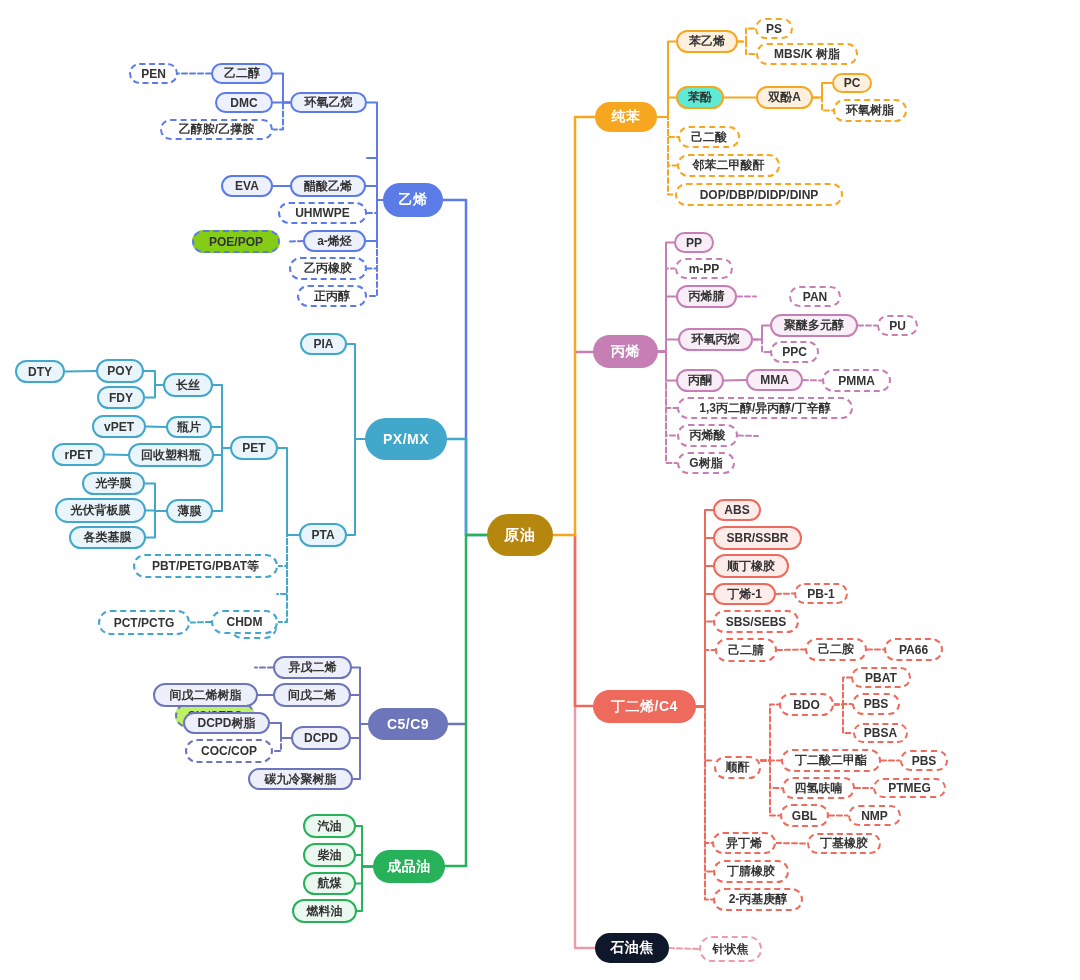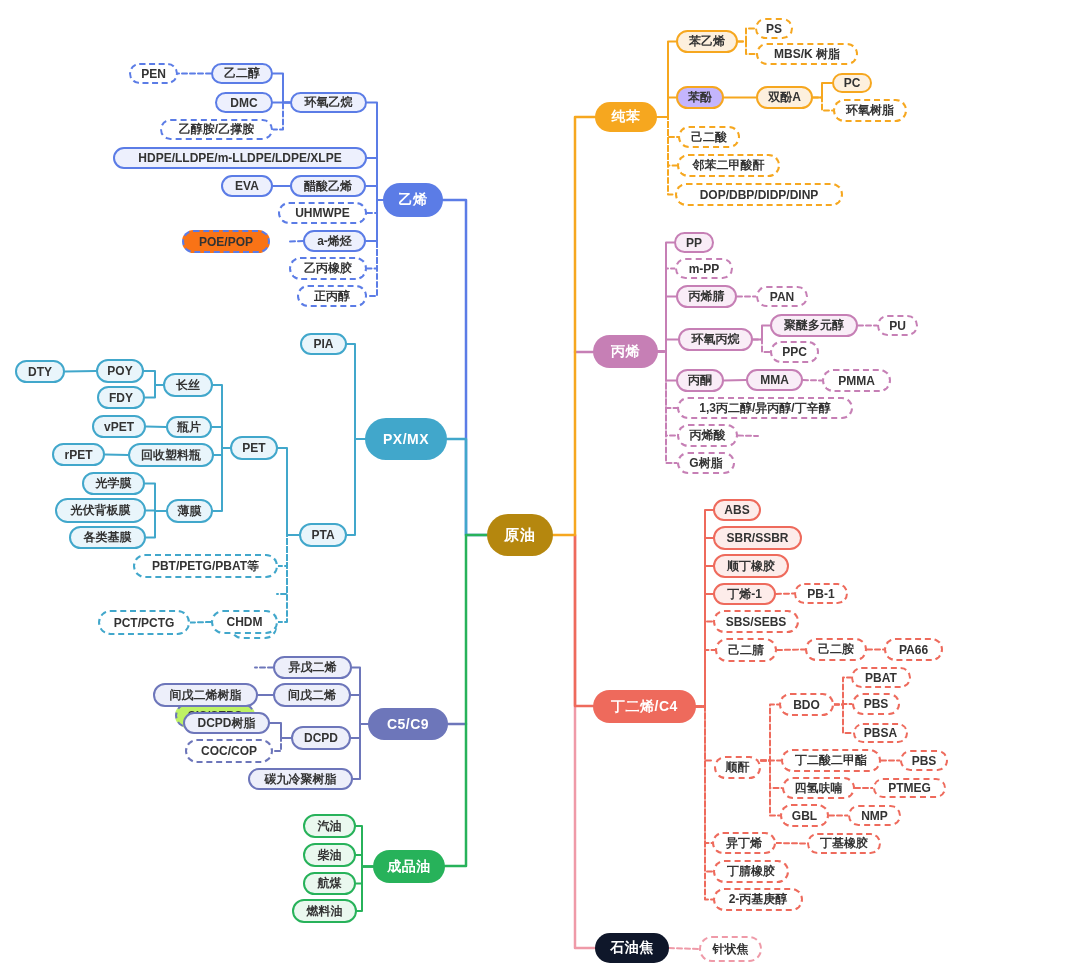--- a/index.html
+++ b/index.html
@@ -121,26 +121,25 @@
       <path d="M696,706.5 L705,706.5 L705,871.5 L713,871.5" fill="none" stroke="#ee6a5c" stroke-width="2" stroke-linejoin="round" stroke-linecap="round" stroke-dasharray="5 3"></path>
       <path d="M696,706.5 L705,706.5 L705,899.5 L713,899.5" fill="none" stroke="#ee6a5c" stroke-width="2" stroke-linejoin="round" stroke-linecap="round" stroke-dasharray="5 3"></path>
       <path d="M669,948 L699,949" fill="none" stroke="#ef9aa8" stroke-width="2" stroke-linejoin="round" stroke-linecap="round" stroke-dasharray="5 3"></path>
     </svg>
 <div class="node hub" style="left: 383px; top: 183px; width: 60px; height: 34px; border-radius: 19px; background: rgb(91, 124, 230);">乙烯</div>
     <div class="node solid" style="left: 290px; top: 92px; width: 77px; height: 21px; border-radius: 12.5px; border-color: rgb(91, 124, 230); background: rgb(237, 240, 253);">环氧乙烷</div>
     <div class="node solid" style="left: 211px; top: 63px; width: 62px; height: 21px; border-radius: 12.5px; border-color: rgb(91, 124, 230); background: rgb(237, 240, 253);">乙二醇</div>
     <div class="node dashed" style="left: 129px; top: 63px; width: 49px; height: 21px; border-radius: 12.5px; border-color: rgb(91, 124, 230); background: rgb(255, 255, 255);">PEN</div>
     <div class="node solid" style="left: 215px; top: 92px; width: 58px; height: 21px; border-radius: 12.5px; border-color: rgb(91, 124, 230); background: rgb(237, 240, 253);">DMC</div>
     <div class="node dashed" style="left: 160px; top: 119px; width: 113px; height: 21px; border-radius: 12.5px; border-color: rgb(91, 124, 230); background: rgb(255, 255, 255);">乙醇胺/乙撑胺</div>
-    <div class="node solid" style="left: 113px; top: 147px; width: 254px; height: 22px; border-radius: 13px; border-color: rgb(91, 124, 230); background: rgb(237, 240, 253);">HDPE/LLDPE/m-LLDPE/LDPE/XLPE</div>
     <div class="node solid" style="left: 290px; top: 175px; width: 76px; height: 22px; border-radius: 13px; border-color: rgb(91, 124, 230); background: rgb(237, 240, 253);">醋酸乙烯</div>
     <div class="node solid" style="left: 221px; top: 175px; width: 52px; height: 22px; border-radius: 13px; border-color: rgb(91, 124, 230); background: rgb(237, 240, 253);">EVA</div>
     <div class="node dashed" style="left: 278px; top: 202px; width: 89px; height: 22px; border-radius: 13px; border-color: rgb(91, 124, 230); background: rgb(255, 255, 255);">UHMWPE</div>
     <div class="node solid" style="left: 303px; top: 230px; width: 63px; height: 22px; border-radius: 13px; border-color: rgb(91, 124, 230); background: rgb(237, 240, 253);">a-烯烃</div>
-    <div class="node dashed" style="left: 182px; top: 230px; width: 88px; height: 23px; border-radius: 13.5px; border-color: rgb(91, 124, 230); background: #f97316;">POE/POP</div>
+    <div class="node dashed" style="left: 192px; top: 230px; width: 88px; height: 23px; border-radius: 13.5px; border-color: rgb(91, 124, 230); background: #84cc16;">POE/POP</div>
     <div class="node dashed" style="left: 289px; top: 257px; width: 78px; height: 23px; border-radius: 13.5px; border-color: rgb(91, 124, 230); background: rgb(255, 255, 255);">乙丙橡胶</div>
     <div class="node dashed" style="left: 297px; top: 285px; width: 70px; height: 22px; border-radius: 13px; border-color: rgb(91, 124, 230); background: rgb(255, 255, 255);">正丙醇</div>
     <div class="node hub" style="left: 365px; top: 418px; width: 82px; height: 42px; border-radius: 23px; background: rgb(65, 167, 203);">PX/MX</div>
     <div class="node solid" style="left: 300px; top: 333px; width: 47px; height: 22px; border-radius: 13px; border-color: rgb(65, 167, 203); background: rgb(233, 245, 251);">PIA</div>
     <div class="node solid" style="left: 299px; top: 523px; width: 48px; height: 24px; border-radius: 14px; border-color: rgb(65, 167, 203); background: rgb(233, 245, 251);">PTA</div>
     <div class="node solid" style="left: 230px; top: 436px; width: 48px; height: 24px; border-radius: 14px; border-color: rgb(65, 167, 203); background: rgb(233, 245, 251);">PET</div>
     <div class="node solid" style="left: 163px; top: 373px; width: 50px; height: 24px; border-radius: 14px; border-color: rgb(65, 167, 203); background: rgb(233, 245, 251);">长丝</div>
     <div class="node solid" style="left: 96px; top: 359px; width: 48px; height: 24px; border-radius: 14px; border-color: rgb(65, 167, 203); background: rgb(233, 245, 251);">POY</div>
     <div class="node solid" style="left: 15px; top: 360px; width: 50px; height: 23px; border-radius: 13.5px; border-color: rgb(65, 167, 203); background: rgb(233, 245, 251);">DTY</div>
     <div class="node solid" style="left: 97px; top: 386px; width: 48px; height: 23px; border-radius: 13.5px; border-color: rgb(65, 167, 203); background: rgb(233, 245, 251);">FDY</div>
@@ -167,32 +166,32 @@
     <div class="node solid" style="left: 248px; top: 768px; width: 105px; height: 22px; border-radius: 13px; border-color: rgb(109, 118, 186); background: rgb(237, 239, 250);">碳九冷聚树脂</div>
     <div class="node hub" style="left: 373px; top: 850px; width: 72px; height: 33px; border-radius: 18.5px; background: rgb(39, 178, 90);">成品油</div>
     <div class="node solid" style="left: 303px; top: 814px; width: 53px; height: 24px; border-radius: 14px; border-color: rgb(39, 178, 90); background: rgb(234, 248, 239);">汽油</div>
     <div class="node solid" style="left: 303px; top: 843px; width: 53px; height: 24px; border-radius: 14px; border-color: rgb(39, 178, 90); background: rgb(234, 248, 239);">柴油</div>
     <div class="node solid" style="left: 303px; top: 872px; width: 53px; height: 23px; border-radius: 13.5px; border-color: rgb(39, 178, 90); background: rgb(234, 248, 239);">航煤</div>
     <div class="node solid" style="left: 292px; top: 899px; width: 65px; height: 24px; border-radius: 14px; border-color: rgb(39, 178, 90); background: rgb(234, 248, 239);">燃料油</div>
     <div class="node hub" style="left: 595px; top: 102px; width: 62px; height: 30px; border-radius: 17px; background: rgb(246, 167, 31);">纯苯</div>
     <div class="node solid" style="left: 676px; top: 30px; width: 62px; height: 23px; border-radius: 13.5px; border-color: rgb(246, 167, 31); background: rgb(253, 240, 222);">苯乙烯</div>
     <div class="node dashed" style="left: 755px; top: 18px; width: 38px; height: 21px; border-radius: 12.5px; border-color: rgb(246, 167, 31); background: rgb(255, 255, 255);">PS</div>
     <div class="node dashed" style="left: 756px; top: 43px; width: 102px; height: 22px; border-radius: 13px; border-color: rgb(246, 167, 31); background: rgb(255, 255, 255);">MBS/K 树脂</div>
-    <div class="node solid" style="left: 676px; top: 86px; width: 48px; height: 23px; border-radius: 13.5px; border-color: rgb(246, 167, 31); background: #c4b5fd;">苯酚</div>
+    <div class="node solid" style="left: 676px; top: 86px; width: 48px; height: 23px; border-radius: 13.5px; border-color: rgb(246, 167, 31); background: #5eead4;">苯酚</div>
     <div class="node solid" style="left: 756px; top: 86px; width: 57px; height: 23px; border-radius: 13.5px; border-color: rgb(246, 167, 31); background: rgb(253, 240, 222);">双酚A</div>
     <div class="node solid" style="left: 832px; top: 73px; width: 40px; height: 20px; border-radius: 12px; border-color: rgb(246, 167, 31); background: rgb(253, 240, 222);">PC</div>
     <div class="node dashed" style="left: 833px; top: 99px; width: 74px; height: 23px; border-radius: 13.5px; border-color: rgb(246, 167, 31); background: rgb(255, 255, 255);">环氧树脂</div>
     <div class="node dashed" style="left: 678px; top: 126px; width: 62px; height: 22px; border-radius: 13px; border-color: rgb(246, 167, 31); background: rgb(255, 255, 255);">己二酸</div>
     <div class="node dashed" style="left: 677px; top: 154px; width: 103px; height: 23px; border-radius: 13.5px; border-color: rgb(246, 167, 31); background: rgb(255, 255, 255);">邻苯二甲酸酐</div>
     <div class="node dashed" style="left: 675px; top: 183px; width: 168px; height: 23px; border-radius: 13.5px; border-color: rgb(246, 167, 31); background: rgb(255, 255, 255);">DOP/DBP/DIDP/DINP</div>
     <div class="node hub" style="left: 593px; top: 335px; width: 65px; height: 33px; border-radius: 18.5px; background: rgb(198, 127, 181);">丙烯</div>
     <div class="node solid" style="left: 674px; top: 232px; width: 40px; height: 21px; border-radius: 12.5px; border-color: rgb(198, 127, 181); background: rgb(249, 237, 247);">PP</div>
     <div class="node dashed" style="left: 675px; top: 258px; width: 58px; height: 21px; border-radius: 12.5px; border-color: rgb(198, 127, 181); background: rgb(255, 255, 255);">m-PP</div>
     <div class="node solid" style="left: 676px; top: 285px; width: 61px; height: 23px; border-radius: 13.5px; border-color: rgb(198, 127, 181); background: rgb(249, 237, 247);">丙烯腈</div>
-    <div class="node dashed" style="left: 756px; top: 286px; width: 52px; height: 21px; border-radius: 12.5px; border-color: rgb(198, 127, 181); background: rgb(255, 255, 255);">PAN</div>
+    <div class="node dashed" style="left: 789px; top: 286px; width: 52px; height: 21px; border-radius: 12.5px; border-color: rgb(198, 127, 181); background: rgb(255, 255, 255);">PAN</div>
     <div class="node solid" style="left: 678px; top: 328px; width: 75px; height: 23px; border-radius: 13.5px; border-color: rgb(198, 127, 181); background: rgb(249, 237, 247);">环氧丙烷</div>
     <div class="node solid" style="left: 770px; top: 314px; width: 88px; height: 23px; border-radius: 13.5px; border-color: rgb(198, 127, 181); background: rgb(249, 237, 247);">聚醚多元醇</div>
     <div class="node dashed" style="left: 877px; top: 315px; width: 41px; height: 21px; border-radius: 12.5px; border-color: rgb(198, 127, 181); background: rgb(255, 255, 255);">PU</div>
     <div class="node dashed" style="left: 770px; top: 341px; width: 49px; height: 22px; border-radius: 13px; border-color: rgb(198, 127, 181); background: rgb(255, 255, 255);">PPC</div>
     <div class="node solid" style="left: 676px; top: 369px; width: 48px; height: 23px; border-radius: 13.5px; border-color: rgb(198, 127, 181); background: rgb(249, 237, 247);">丙酮</div>
     <div class="node solid" style="left: 746px; top: 369px; width: 57px; height: 22px; border-radius: 13px; border-color: rgb(198, 127, 181); background: rgb(249, 237, 247);">MMA</div>
     <div class="node dashed" style="left: 822px; top: 369px; width: 69px; height: 23px; border-radius: 13.5px; border-color: rgb(198, 127, 181); background: rgb(255, 255, 255);">PMMA</div>
     <div class="node dashed" style="left: 677px; top: 397px; width: 176px; height: 22px; border-radius: 13px; border-color: rgb(198, 127, 181); background: rgb(255, 255, 255);">1,3丙二醇/异丙醇/丁辛醇</div>
     <div class="node dashed" style="left: 677px; top: 424px; width: 61px; height: 23px; border-radius: 13.5px; border-color: rgb(198, 127, 181); background: rgb(255, 255, 255);">丙烯酸</div>
     <div class="node dashed" style="left: 677px; top: 452px; width: 58px; height: 22px; border-radius: 13px; border-color: rgb(198, 127, 181); background: rgb(255, 255, 255);">G树脂</div>

